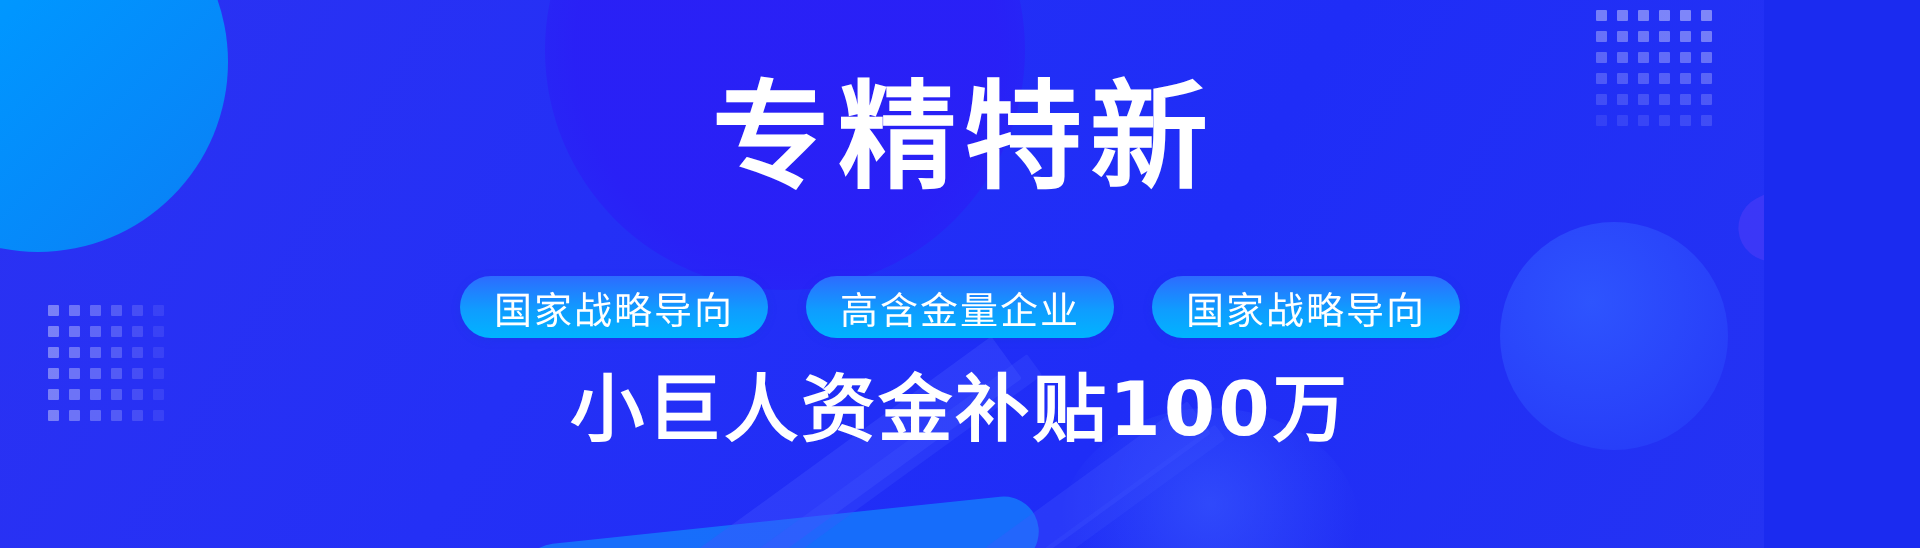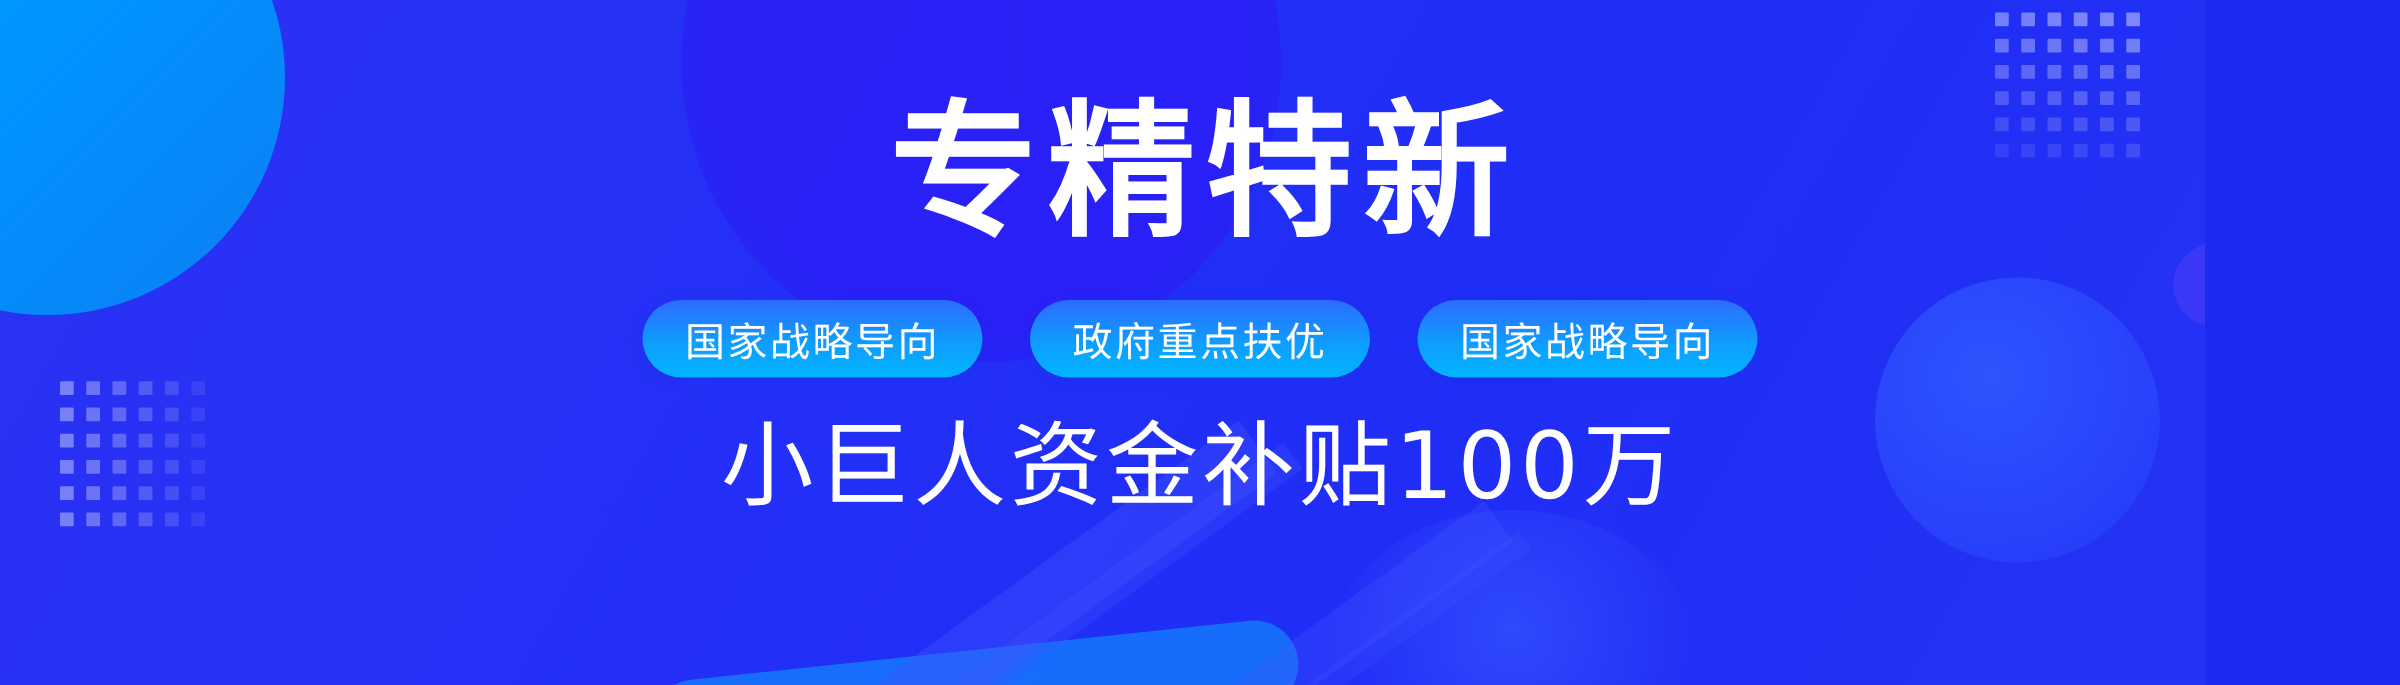--- a/index.html
+++ b/index.html
@@ -132,34 +132,35 @@
     gap: 38px;
   }
   .pill {
     height: 62px;
     padding: 0 34px;
     border-radius: 31px;
     display: flex;
     align-items: center;
     justify-content: center;
     color: #ffffff;
-    font-size: 32px;
+    font-size: 38px;
     letter-spacing: 2px;
     white-space: nowrap;
     background: linear-gradient(180deg, #2d6bff 0%, #0f9dff 55%, #00b4ff 100%);
     box-shadow: 0 2px 10px rgba(0,70,200,.18);
     font-family: "DejaVu Sans", "Liberation Sans", sans-serif;
+    margin-top: 36px;
   }
 
   .headline-sub {
     margin-top: 34px;
     color: #ffffff;
     font-size: 74px;
     line-height: 1;
-    font-weight: 400;
+    font-weight: 700;
     letter-spacing: 3px;
     white-space: nowrap;
     font-family: "DejaVu Sans", "Liberation Sans", sans-serif;
   }
 </style>
 </head>
 <body>
 
 <div id="banner">
 
@@ -254,19 +255,19 @@
       <span class="dot" style="opacity: 0.146;"></span>
       <span class="dot" style="opacity: 0.087;"></span>
     </div>
 
   <div class="content">
 
     <div class="headline-main">专精特新</div>
 
     <div class="pill-row">
       <div class="pill">国家战略导向</div>
-      <div class="pill">政府重点扶优</div>
+      <div class="pill">高含金量企业</div>
       <div class="pill">国家战略导向</div>
     </div>
 
     <div class="headline-sub">小巨人资金补贴100万</div>
   </div>
 </div>
 
 </body></html>

